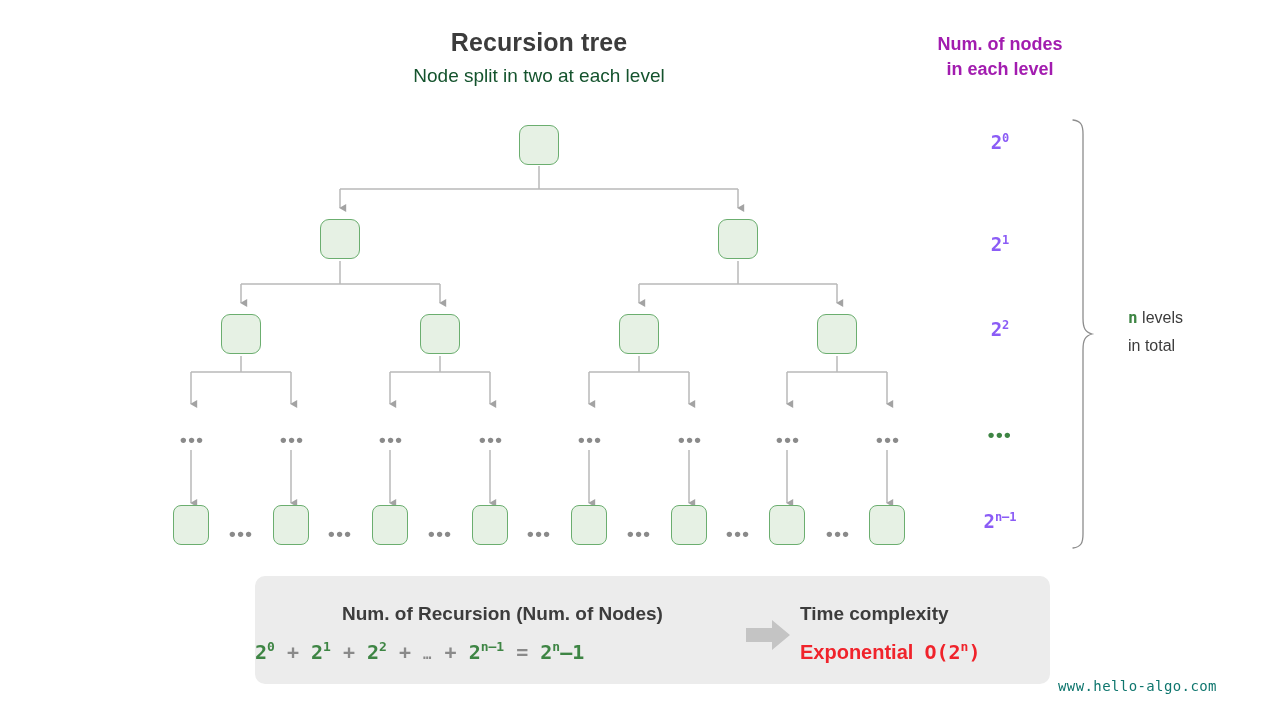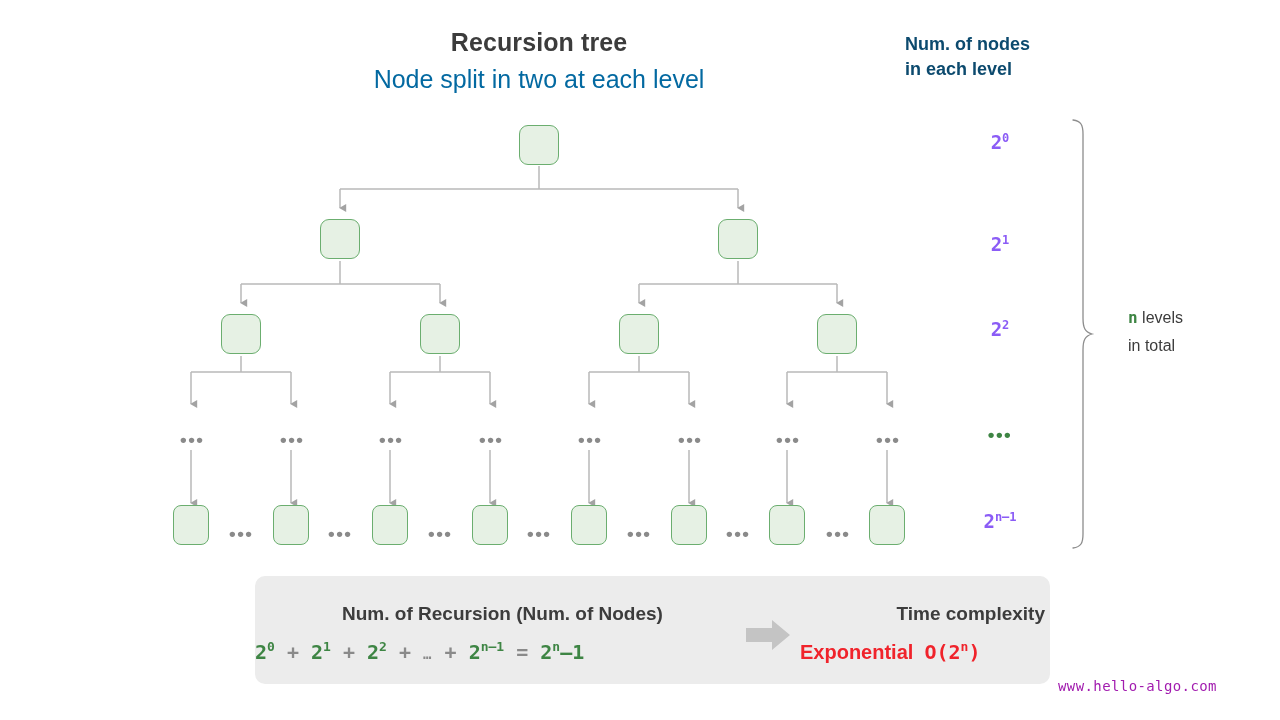--- a/index.html
+++ b/index.html
@@ -11,25 +11,25 @@
   .stage{position:absolute;inset:0;}
   .abs{position:absolute;}
 
   
   #tree-title{
     left:0;top:28px;width:1078px;text-align:center;
     font-size:25px;font-weight:bold;color:#3c3c3c;letter-spacing:.1px;
   }
   #tree-subtitle{
     left:0;top:65px;width:1078px;text-align:center;
-    font-size:25px;font-weight:normal;color:#0369a1;
+    font-size:19px;font-weight:normal;color:#14532d;
   }
   #count-header{
-    left:905px;top:32px;width:190px;text-align:left;
-    font-size:18px;font-weight:bold;color:#0c4a6e;line-height:25px;
+    left:905px;top:32px;width:190px;text-align:center;
+    font-size:18px;font-weight:bold;color:#a21caf;line-height:25px;
   }
 
   
   .node{
     width:40px;height:40px;border:1.6px solid #6bae6f;
     background:#e6f1e4;border-radius:9px;box-sizing:border-box;
   }
   .leaf{
     width:36px;height:40px;border:1.6px solid #6bae6f;
     background:#e6f1e4;border-radius:8px;box-sizing:border-box;
@@ -79,34 +79,34 @@
     left:255px;top:639px;width:495px;text-align:left;
     font-size:20px;font-weight:bold;white-space:nowrap;
     font-family:"DejaVu Sans Mono","Liberation Mono",monospace;
   }
   #ops-formula .g{color:#3e8544;}
   #ops-formula .op{color:#8a8a8a;font-weight:bold;}
   #ops-formula sup{font-size:13px;}
   #ops-formula .el{color:#8a8a8a;font-size:14px;letter-spacing:1px;}
   #flow-arrow{left:744px;top:617px;width:48px;height:36px;}
   #tc-title{
-    left:800px;top:603px;width:245px;text-align:right;
+    left:800px;top:603px;width:245px;text-align:left;
     font-size:19px;font-weight:bold;color:#3c3c3c;
   }
   #tc-value{
     left:800px;top:639px;width:245px;text-align:left;
     font-size:20px;font-weight:bold;color:#f0232b;white-space:nowrap;
   }
   #tc-value .big-o{
     font-family:"DejaVu Sans Mono","Liberation Mono",monospace;
   }
   #tc-value sup{font-size:13px;}
 
   #watermark{
-    left:1058px;top:678px;font-size:14px;color:#a21caf;
+    left:1058px;top:678px;font-size:14px;color:#0f766e;
     font-family:"DejaVu Sans Mono","Liberation Mono",monospace;
     letter-spacing:.4px;white-space:nowrap;
   }
 </style>
 </head>
 <body>
 
 <div class="stage">
 
   <div class="abs" id="tree-title">Recursion tree</div>

